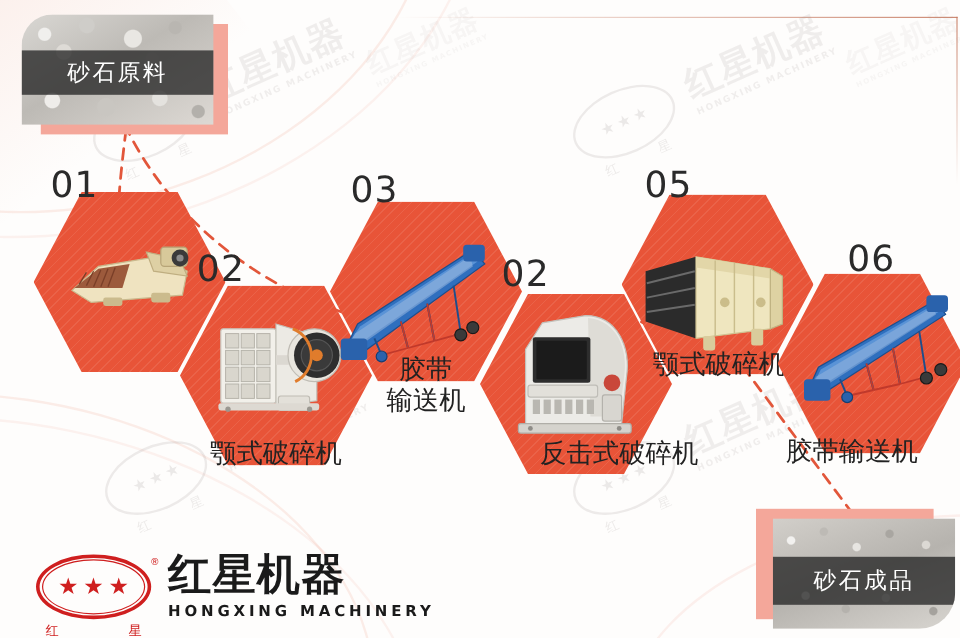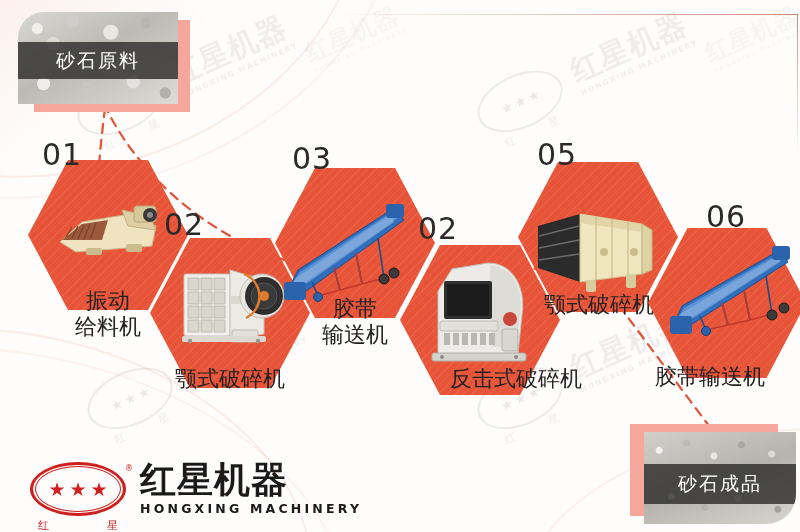--- a/index.html
+++ b/index.html
@@ -227,22 +227,20 @@
         <line x1="28" y1="43" x2="34" y2="28"></line>
       <line x1="34" y1="43" x2="40" y2="27"></line>
     </g>
     <polygon points="66,14 94,20 100,34 72,30" fill="#ded0a4" stroke="#bfae80" stroke-width="1"></polygon>
     <rect x="78" y="10" width="22" height="16" rx="3" fill="#d8c99a" stroke="#b7a578" stroke-width="1"></rect>
     <circle cx="94" cy="19" r="7" fill="#3a3a3a"></circle>
     <circle cx="94" cy="19" r="3" fill="#8b8b8b"></circle>
     <rect x="30" y="52" width="16" height="7" rx="2" fill="#cbbb8d"></rect>
     <rect x="70" y="48" width="16" height="8" rx="2" fill="#cbbb8d"></rect>
   </svg>
-  <div class="hex-label" style="left:22px;top:288px;width:172px;">振动
-给料机</div>
 
   <div class="hex" style="left:150px;top:238px;width:160px;height:150px;"></div>
   <div class="hex-num" style="left:164px;top:210px;">02</div>
   <svg class="machine" style="left:176px;top:256px;" width="112" height="104" viewBox="0 0 112 104">
     <rect x="8" y="18" width="46" height="62" rx="2" fill="#f2f0ea" stroke="#c8c5bd" stroke-width="1"></rect>
     <g fill="#d9d6cd" stroke="#b5b2a9" stroke-width="0.8">
       <rect x="12" y="22" width="11" height="12"></rect>
         <rect x="25" y="22" width="11" height="12"></rect>
         <rect x="38" y="22" width="11" height="12"></rect>
       <rect x="12" y="36" width="11" height="12"></rect>

